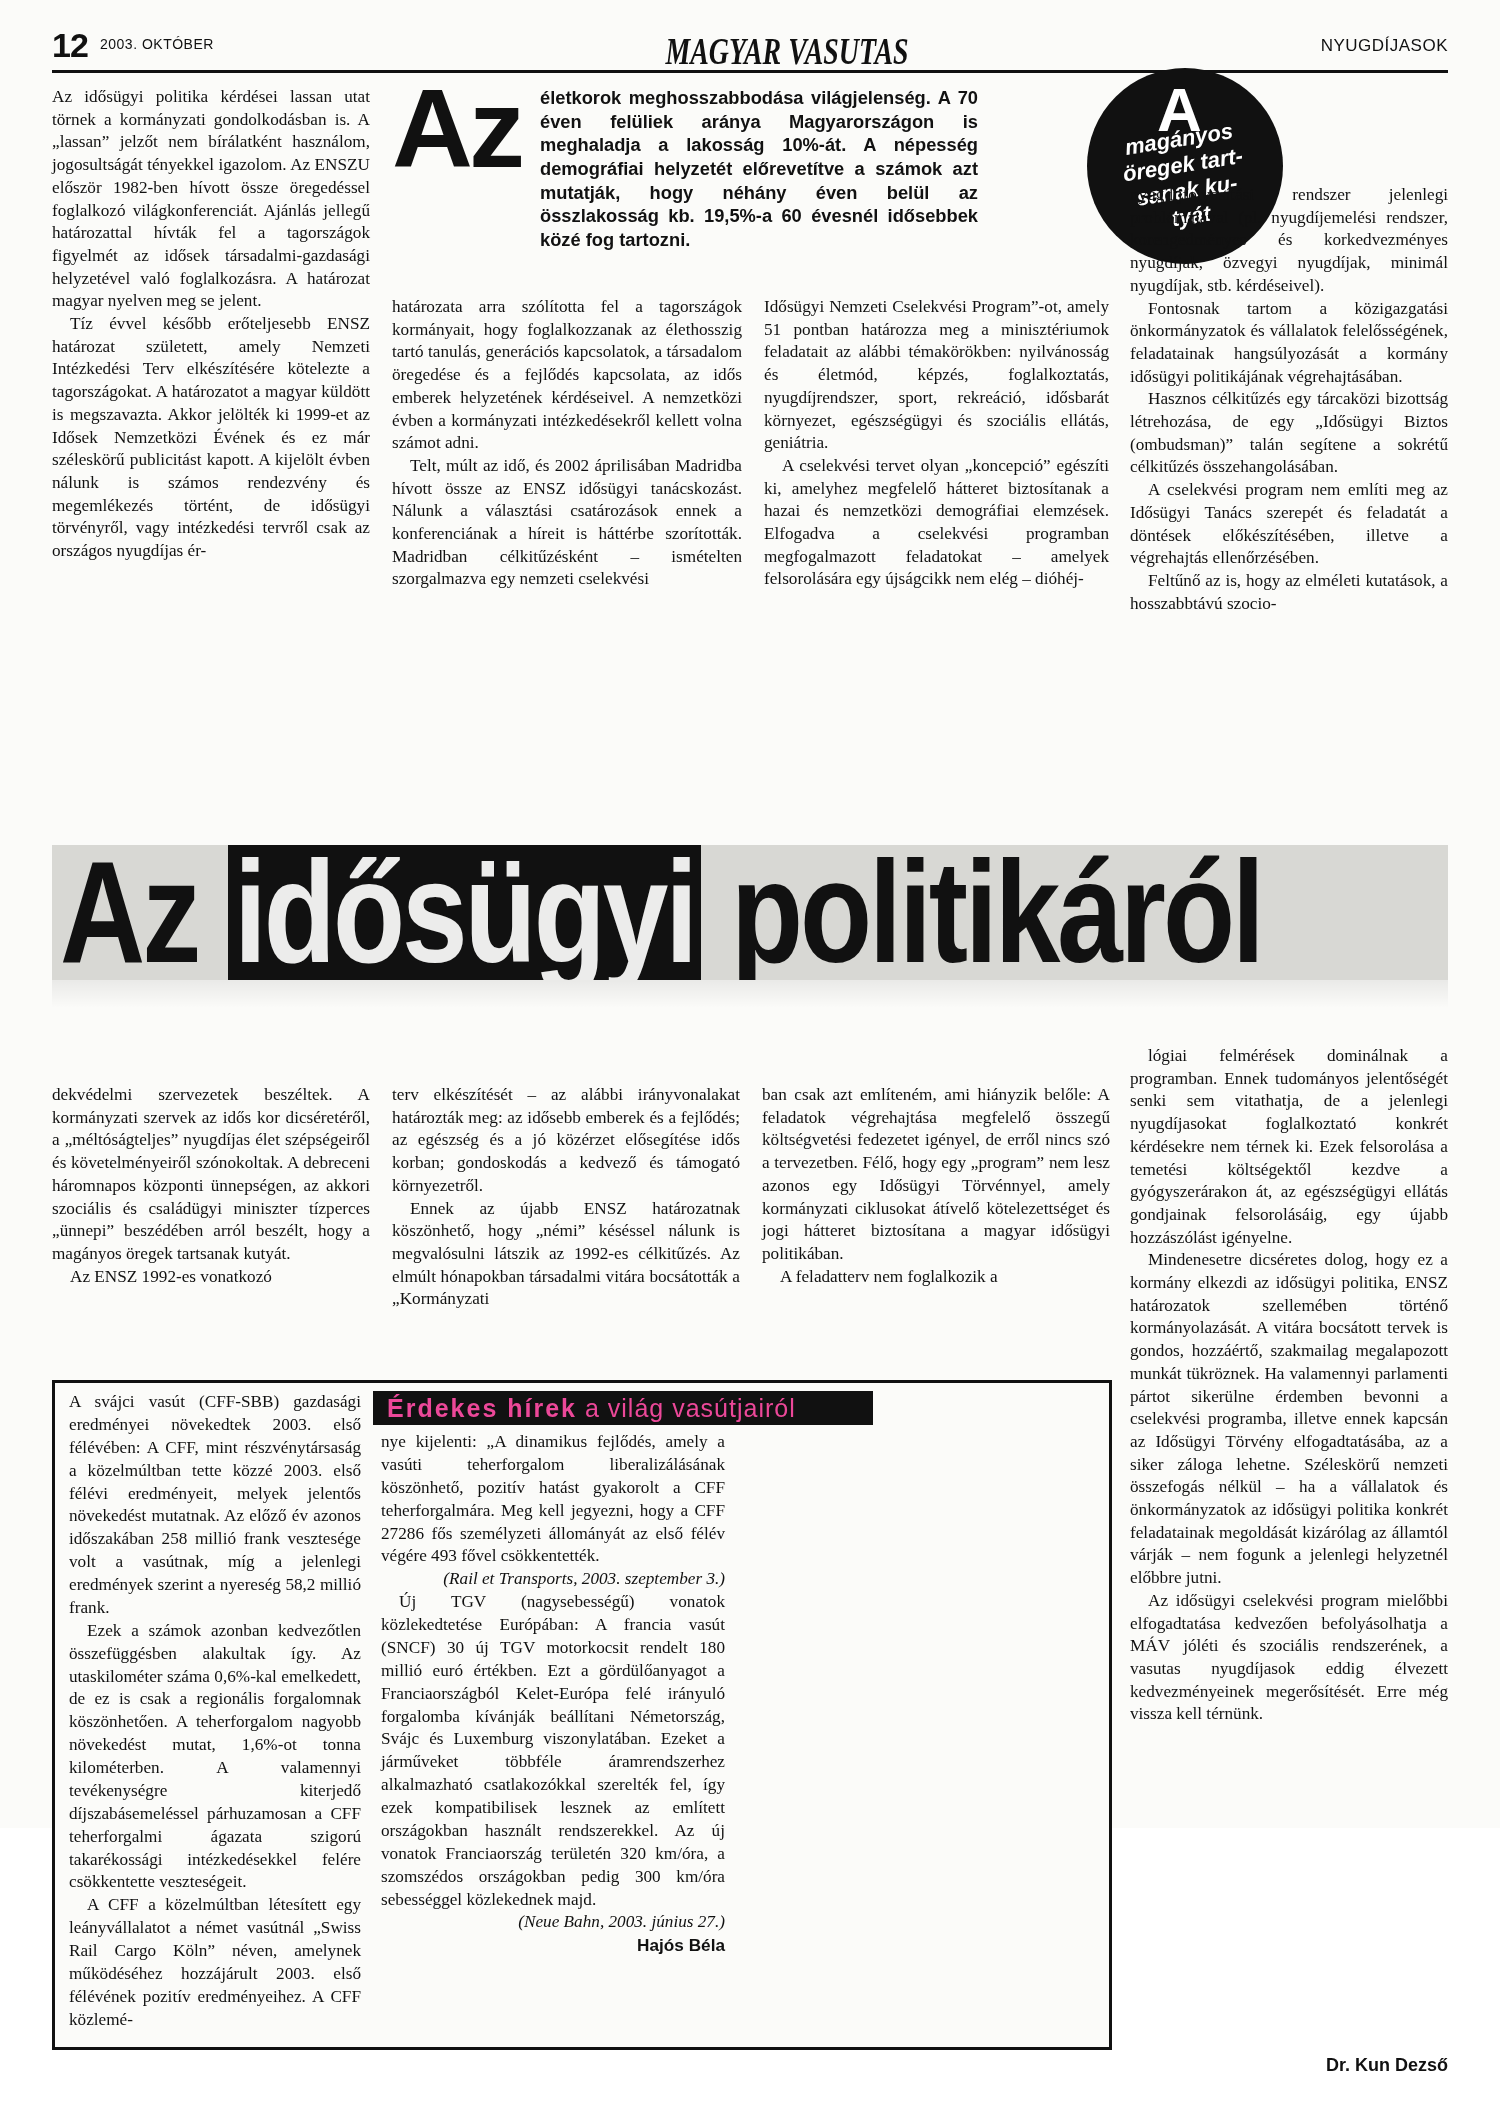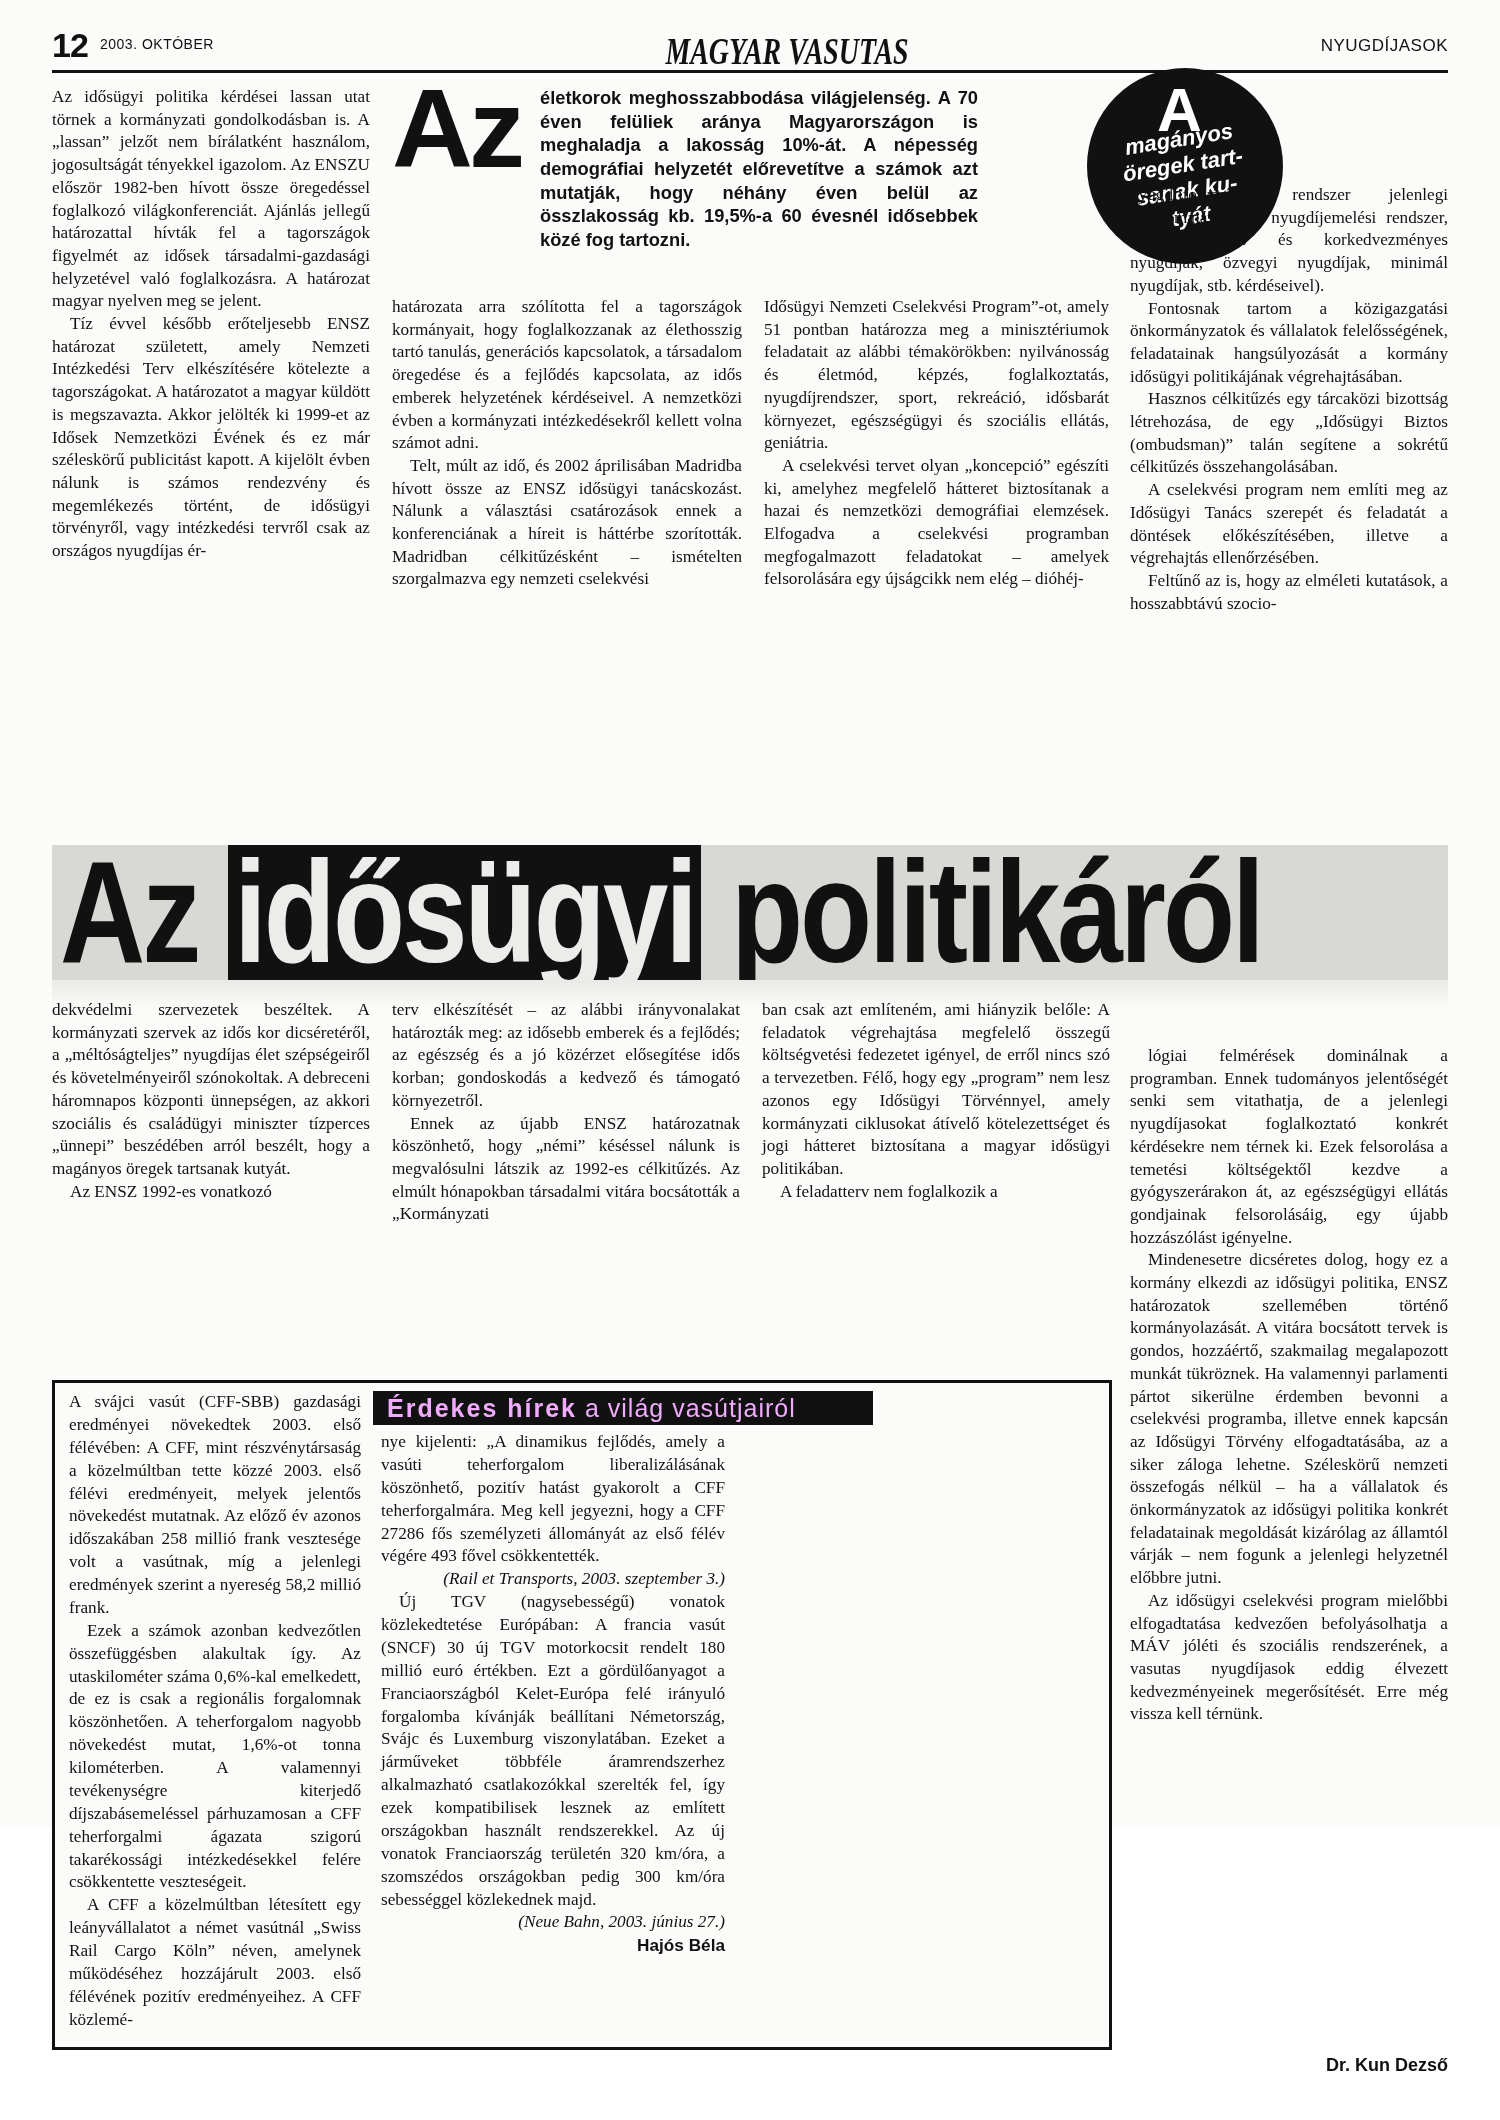--- a/index.html
+++ b/index.html
@@ -180,21 +180,21 @@
   }
   .banner .inv {
     background: #111;
     color: #ececeb;
     padding: 0 6px;
   }
 
   
   .bottom-area {
     position: absolute;
-    left: 52px; top: 999px;
+    left: 52px; top: 1084px;
     width: 1396px;
     height: 330px;
   }
   #bcol1 { left: 0px;   width: 318px; }
   #bcol2 { left: 340px; width: 348px; }
   #bcol3 { left: 710px; width: 348px; }
 
   
   .right-tail {
     position: absolute;
@@ -215,21 +215,21 @@
     border: 3px solid #111;
     background: #fbfbf9;
     box-sizing: border-box;
   }
   .news-box .label {
     position: absolute;
     left: 318px; top: 8px;
     width: 500px;
     height: 34px;
     background: #111;
-    color: #f0abfc;
+    color: #ec4899;
     font-family: "Liberation Sans", sans-serif;
     font-size: 25px;
     line-height: 34px;
     letter-spacing: 1px;
     padding-left: 14px;
     box-sizing: border-box;
   }
   .news-box .label b { letter-spacing: 2px; }
   .nb-col {
     position: absolute;

